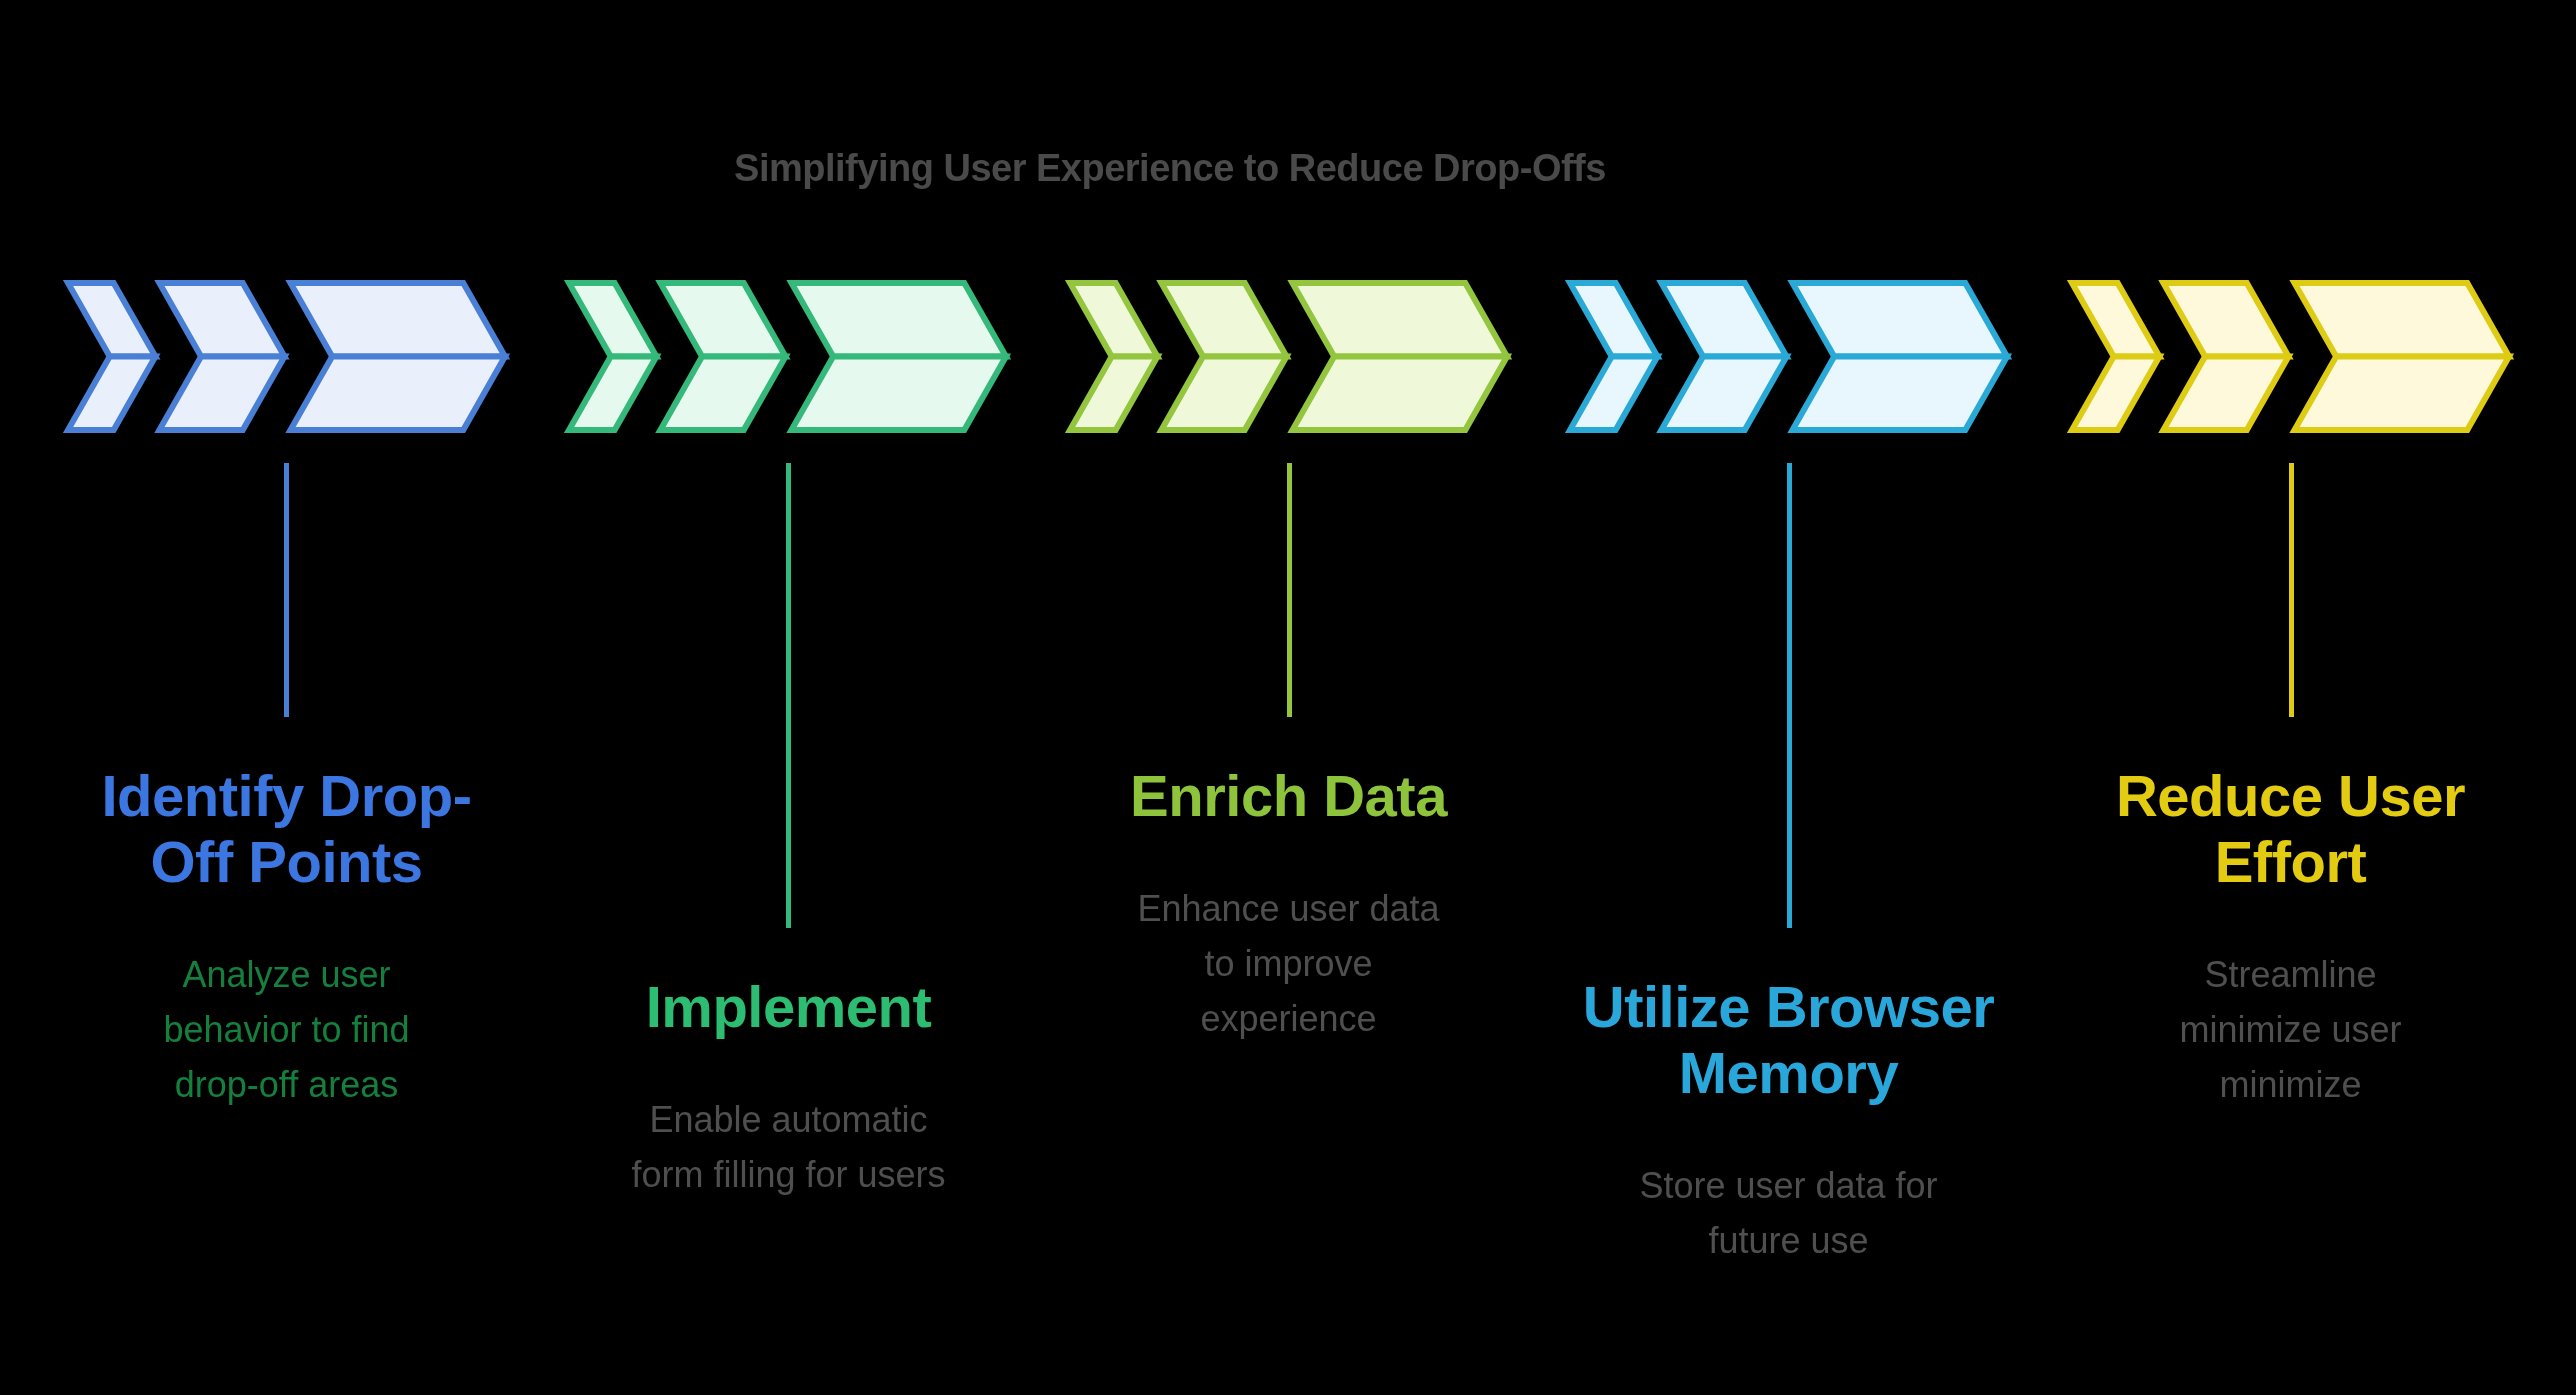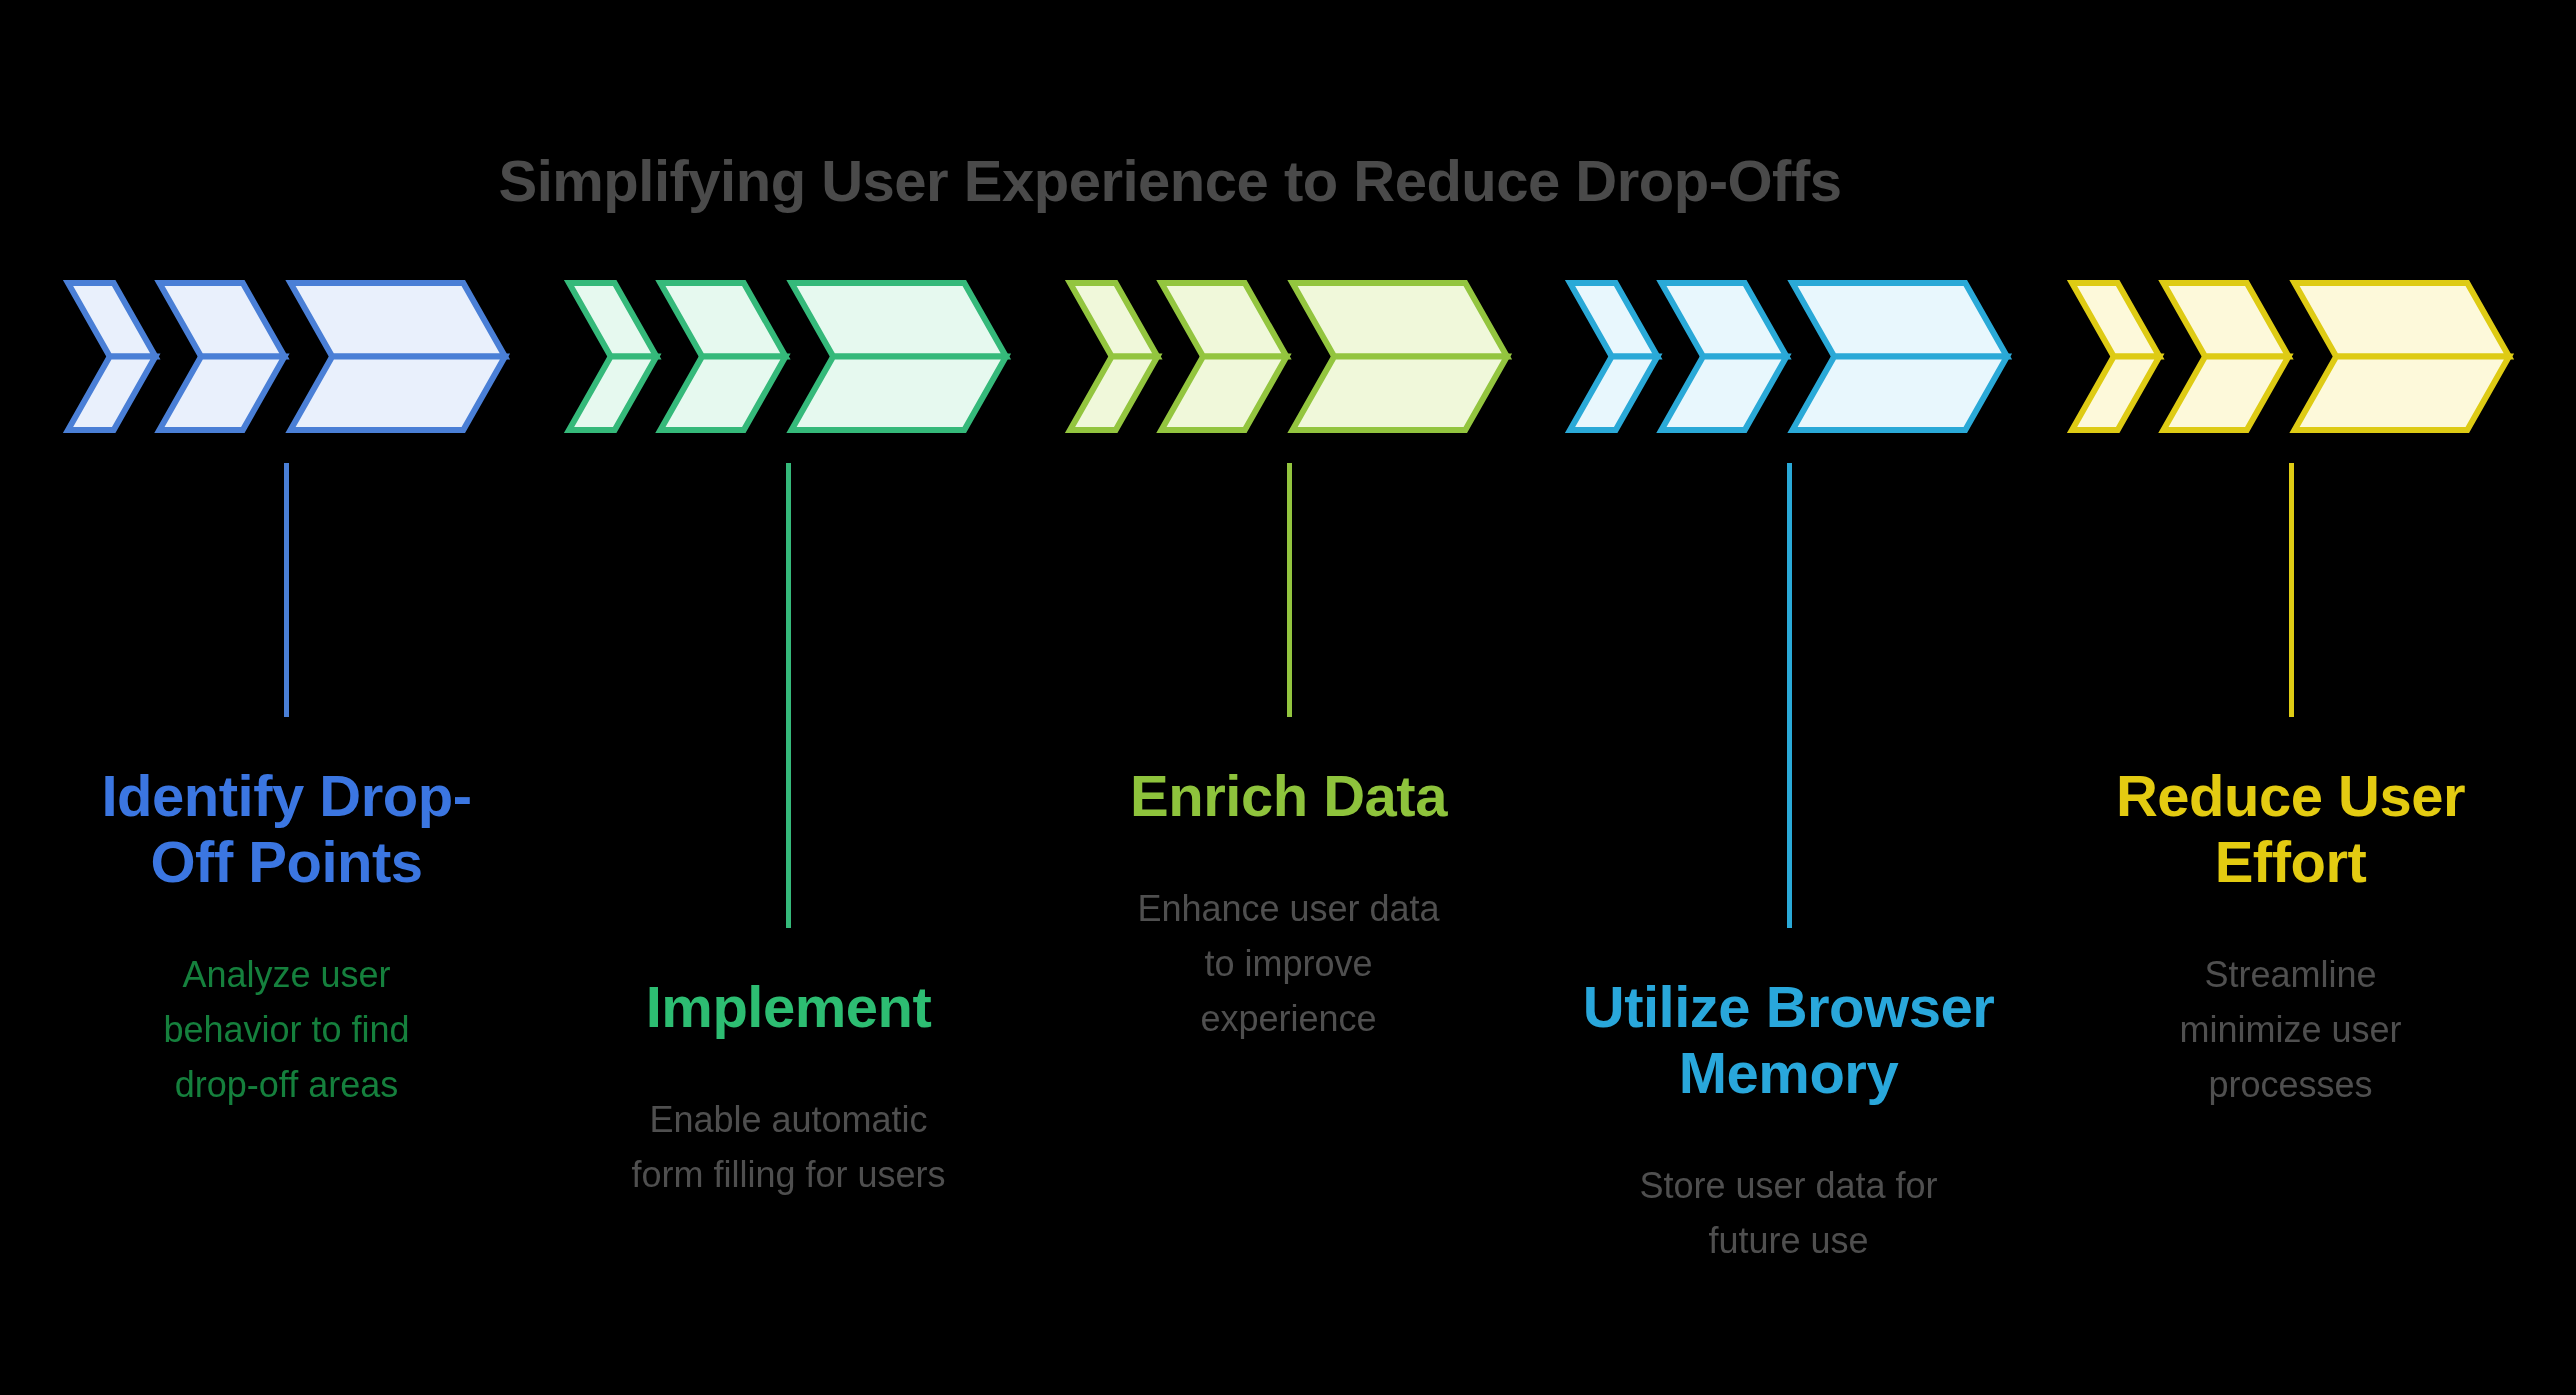--- a/index.html
+++ b/index.html
@@ -2,21 +2,21 @@
 <html><head>
 <meta charset="utf-8">
 <style>
   html,body{margin:0;padding:0;background:#000;}
   .canvas{
     position:relative;width:2576px;height:1395px;background:#000;overflow:hidden;
     font-family:"Liberation Sans",sans-serif;
   }
   .title{
     position:absolute;top:147px;left:0;width:2340px;text-align:center;
-    font-size:58px;font-weight:bold;letter-spacing:-0.5px;
+    font-size:38px;font-weight:bold;letter-spacing:-0.5px;
   }
   .chevrons{position:absolute;top:283px;width:437px;height:147px;overflow:visible;}
   .connector{position:absolute;top:463px;width:5px;}
   .connector.short{height:254px;}
   .connector.long{height:465px;}
   .col{position:absolute;width:477px;text-align:center;}
   .col.high{top:763px;}
   .col.low{top:974px;}
   .heading{font-size:58px;font-weight:bold;line-height:66px;letter-spacing:-0.5px;}
   .desc{margin-top:52px;font-size:36px;line-height:55px;}
@@ -134,19 +134,19 @@
     </svg>
     <div class="connector short" style="background: rgb(222, 203, 20);"></div>
     <div class="col high">
       <div class="heading" style="color: rgb(227, 203, 17);">
         <div>Reduce User</div>
         <div>Effort</div>
       </div>
       <div class="desc" style="color: rgb(79, 79, 79);">
         <div>Streamline</div>
         <div>minimize user</div>
-        <div>processes</div>
+        <div>minimize</div>
       </div>
     </div>
   </div>
 
 </div>
 
 
 </body></html>

